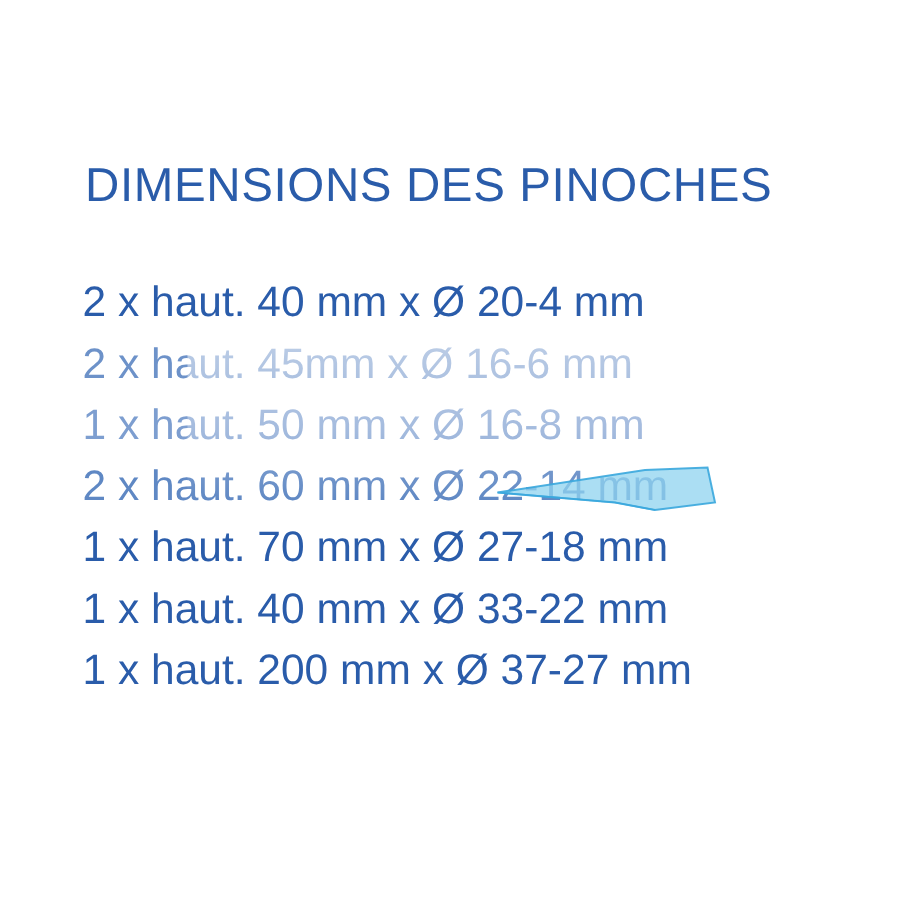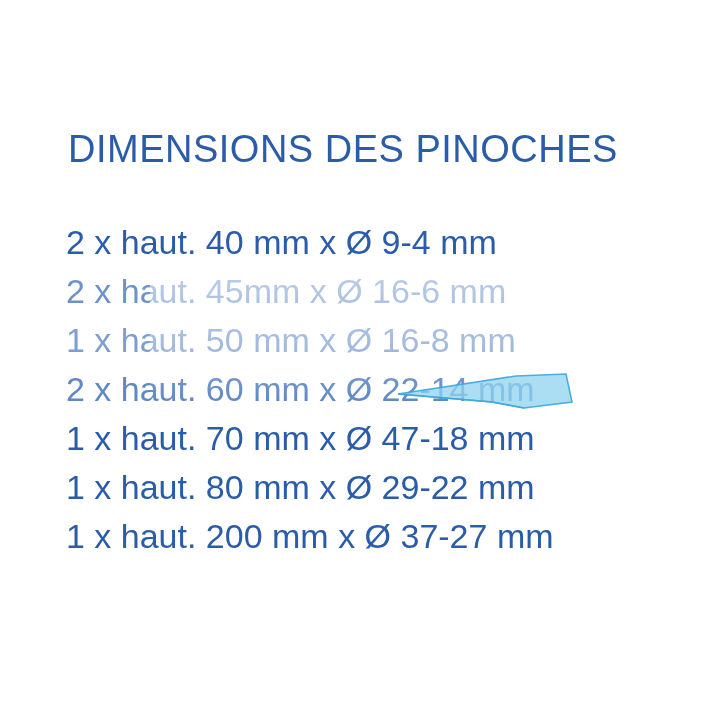--- a/index.html
+++ b/index.html
@@ -65,26 +65,26 @@
   }
 </style>
 </head>
 <body>
 
 <div class="page">
 
   <div class="title">DIMENSIONS DES PINOCHES</div>
 
   <div class="lines">
-    <div class="line">2 x haut. 40 mm x Ø 9-4 mm</div>
+    <div class="line">2 x haut. 40 mm x Ø 20-4 mm</div>
     <div class="line fade-1">2 x haut. 45mm x Ø 16-6 mm</div>
     <div class="line fade-2">1 x haut. 50 mm x Ø 16-8 mm</div>
     <div class="line fade-3">2 x haut. 60 mm x Ø 22-14 mm</div>
-    <div class="line">1 x haut. 70 mm x Ø 47-18 mm</div>
-    <div class="line">1 x haut. 80 mm x Ø 29-22 mm</div>
+    <div class="line">1 x haut. 70 mm x Ø 27-18 mm</div>
+    <div class="line">1 x haut. 40 mm x Ø 33-22 mm</div>
     <div class="line">1 x haut. 200 mm x Ø 37-27 mm</div>
   </div>
 
   <div class="haze"></div>
 
   <svg class="wedge" viewBox="0 0 180 46">
     <polygon points="2,22 120,4 170,2 176,30 128,36 96,30" fill="#8fd3ef" fill-opacity="0.75" stroke="#3aa7dd" stroke-width="1.6" stroke-opacity="0.9"></polygon>
     <polyline points="2,22 96,30 128,36" fill="none" stroke="#3aa7dd" stroke-width="1.4" stroke-opacity="0.8"></polyline>
   </svg>
 

